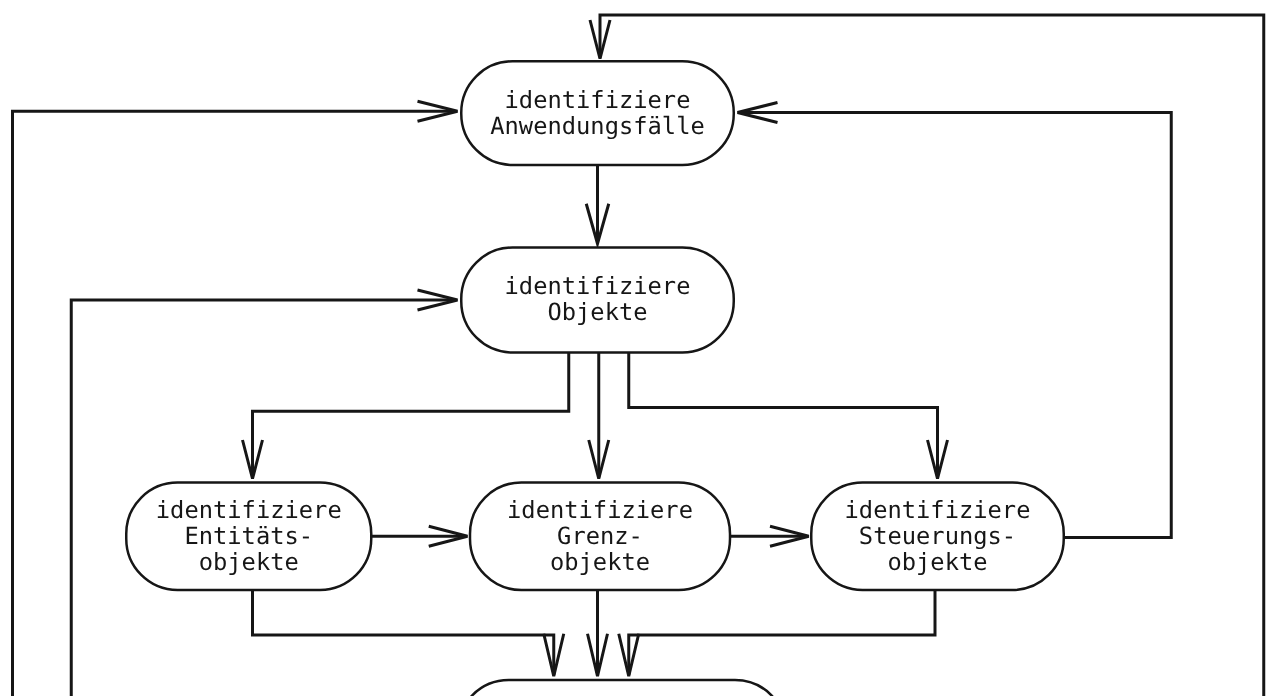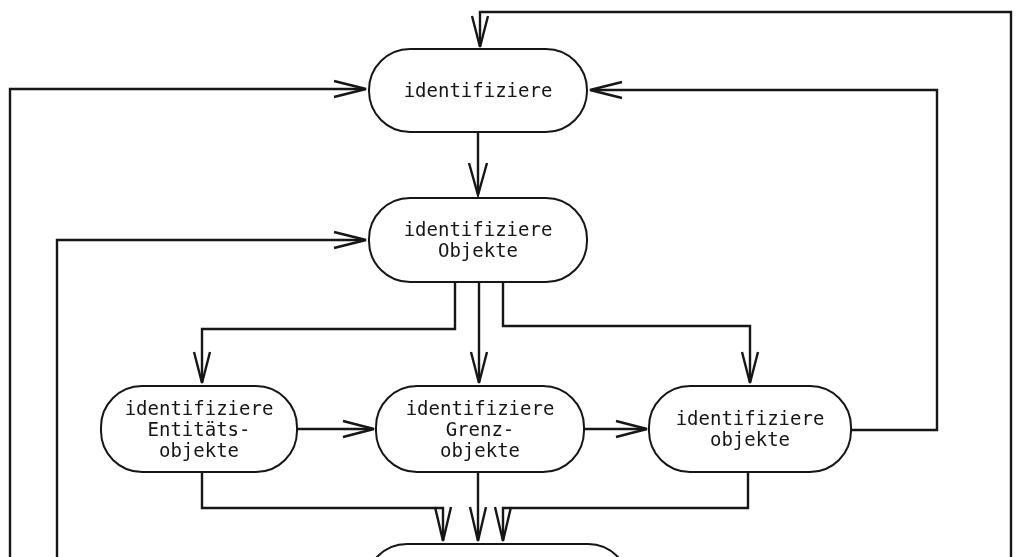--- a/index.html
+++ b/index.html
@@ -121,20 +121,21 @@
     </g>
 
     <g>
       <path d="M 748 472 L 748 508 L 503 508 L 503 540"></path>
       <polyline points="495,507 503,541 511,507"></polyline>
     </g>
   </svg>
 
   <div class="node n1">
     <span class="tline">identifiziere</span>
+    <span class="tline">Anwendungsfälle</span>
   </div>
 
   <div class="node n2">
     <span class="tline">identifiziere</span>
     <span class="tline">Objekte</span>
   </div>
 
   <div class="node n3">
     <span class="tline">identifiziere</span>
     <span class="tline">Entitäts-</span>
@@ -142,18 +143,19 @@
   </div>
 
   <div class="node n4">
     <span class="tline">identifiziere</span>
     <span class="tline">Grenz-</span>
     <span class="tline">objekte</span>
   </div>
 
   <div class="node n5">
     <span class="tline">identifiziere</span>
+    <span class="tline">Steuerungs-</span>
     <span class="tline">objekte</span>
   </div>
 
   <div class="node n6"></div>
 
 </div>
 
 </body></html>

